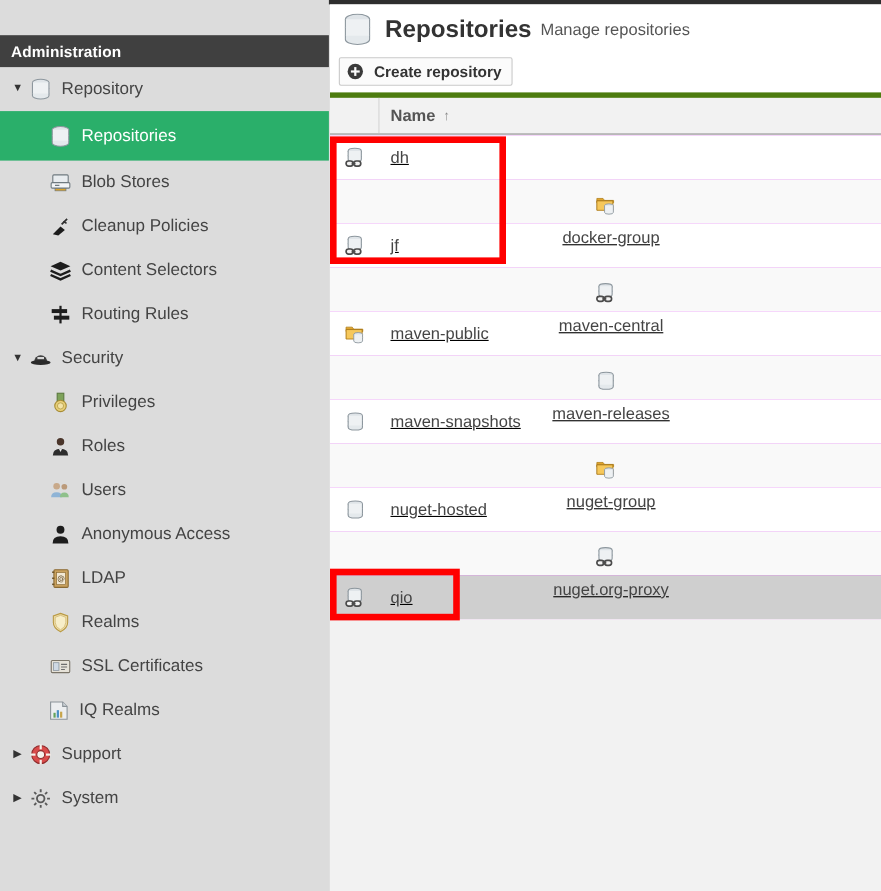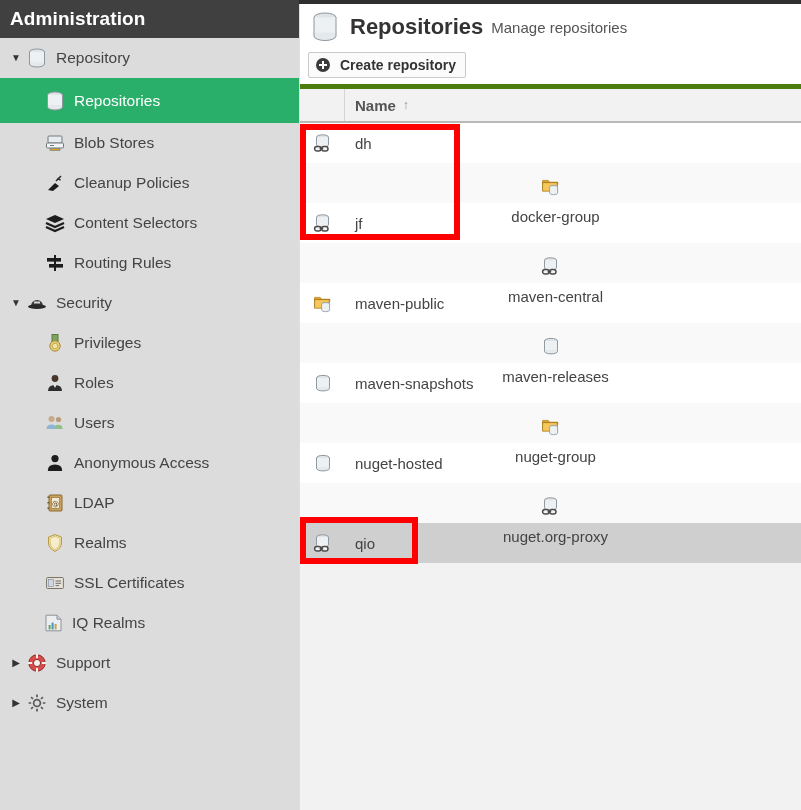--- a/index.html
+++ b/index.html
@@ -26,29 +26,30 @@
 
   
   .sidebar {
     position: absolute;
     left: 0; top: 0;
     width: 299px; height: 810px;
     background: #dcdcdc;
     overflow: hidden;
   }
   .sidebar-header {
-    height: 38px;
+    height: 29px;
     background: #404040;
     color: #ffffff;
-    font-size: 19px;
+    font-size: 14px;
     font-weight: bold;
     display: flex;
     align-items: center;
     padding-left: 10px;
     letter-spacing: 0.1px;
+    margin-top: 32px;
   }
   .nav {
     padding: 0;
   }
   .nav-item {
     display: flex;
     align-items: center;
     height: 40px;
     font-size: 15.5px;
     color: #444444;
@@ -169,21 +170,21 @@
     font-size: 15px;
     font-weight: bold;
     color: #555555;
     box-sizing: border-box;
   }
   .sort-arrow {
     margin-left: 7px;
     font-size: 12px;
     color: #8a8a8a;
   }
-  .grid-body { background: #d946ef; }
+  .grid-body { background: #d946ef; text-decoration: underline; }
   .row {
     display: flex;
     align-items: center;
     height: 40px;
     font-size: 15px;
     color: #444444;
     cursor: pointer;
     box-sizing: border-box;
   }
   .row.odd  { background: #ffffff; }

